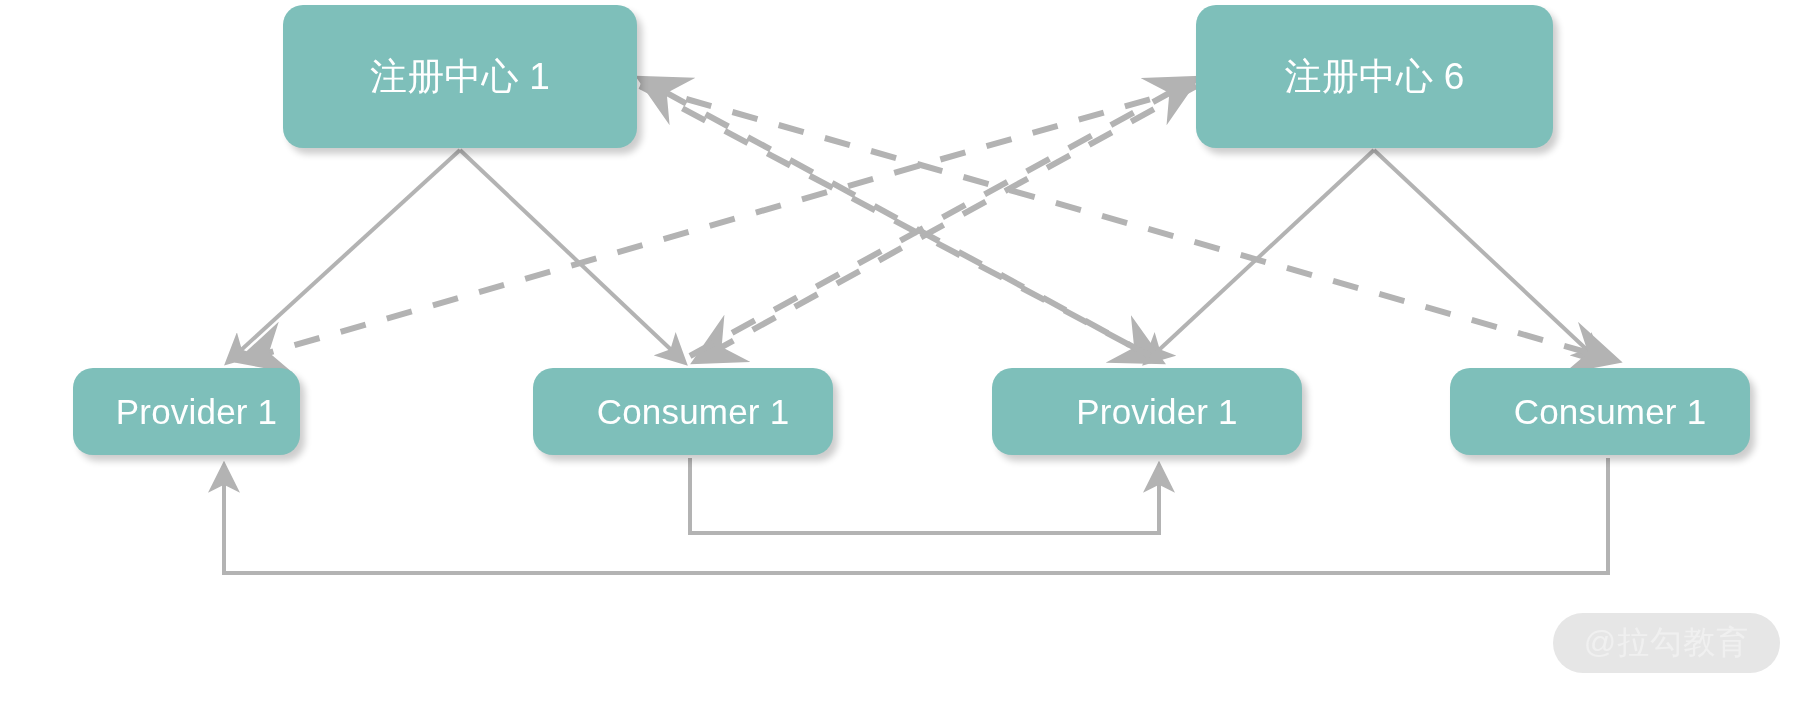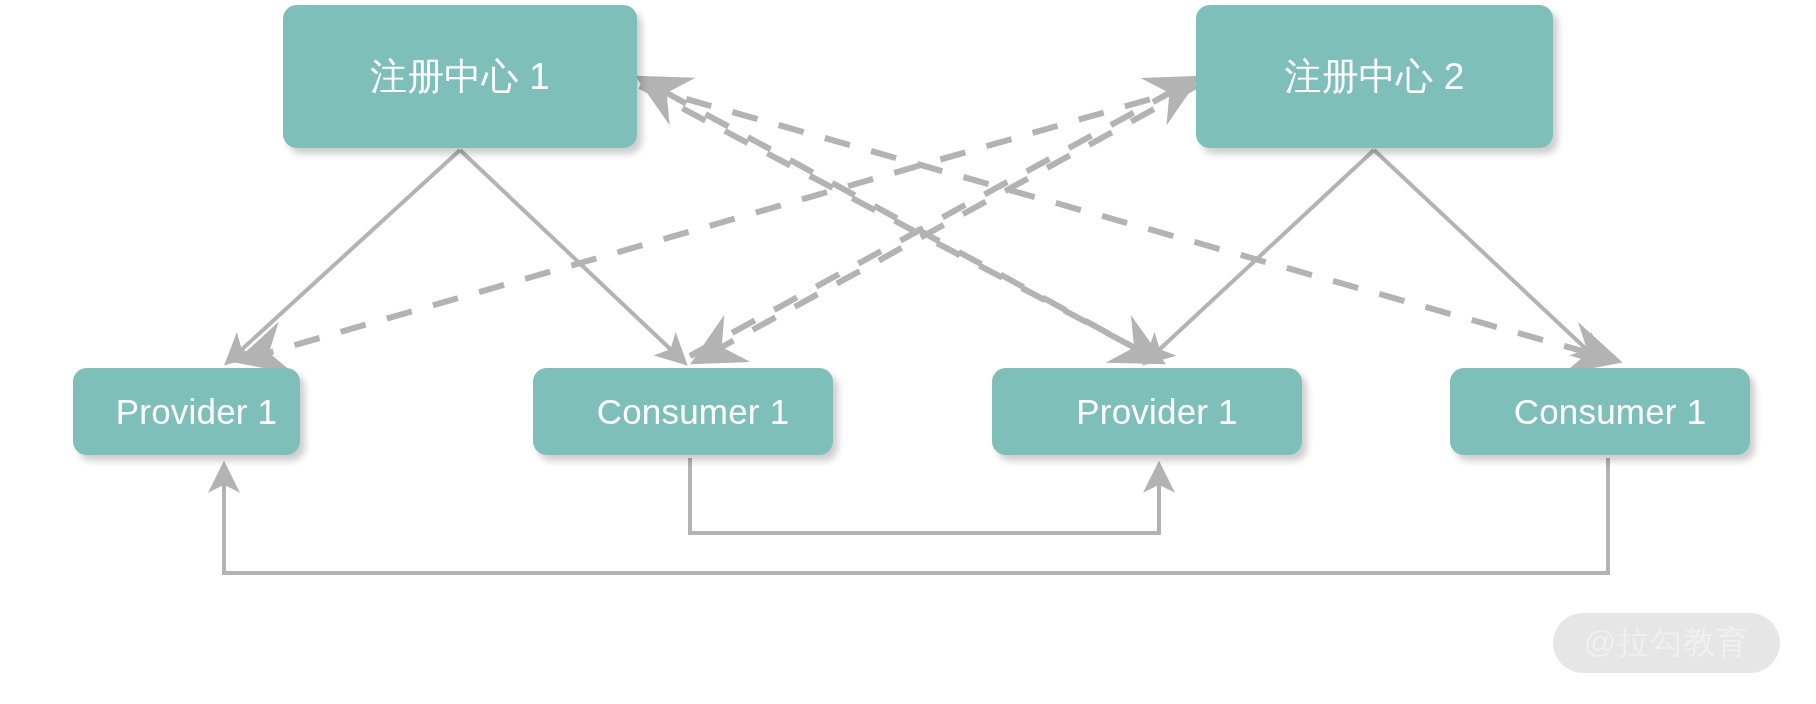--- a/index.html
+++ b/index.html
@@ -21,21 +21,21 @@
     position: absolute;
     left: 0;
     top: 0;
     width: 1816px;
     height: 704px;
   }
   .node {
     position: absolute;
     box-sizing: border-box;
     background: #7ebfba;
-    border-radius: 14px;
+    border-radius: 20px;
     color: #ffffff;
     display: flex;
     align-items: center;
     justify-content: center;
     text-align: center;
     box-shadow: 5px 6px 7px rgba(0,0,0,0.20);
     letter-spacing: 0.2px;
     z-index: 3;
     white-space: nowrap;
   }
@@ -105,21 +105,21 @@
 
       <path d="M 1608 458 L 1608 573 L 224 573 L 224 466" marker-end="url(#arrow)"></path>
     </g>
   </svg>
 
   <div class="node registry" style="left:283px; top:5px; width:354px; height:143px;">
     <span>注册中心 1</span>
   </div>
 
   <div class="node registry" style="left:1196px; top:5px; width:357px; height:143px;">
-    <span>注册中心 2</span>
+    <span>注册中心 6</span>
   </div>
 
   <div class="node leaf" style="left:73px; top:368px; width:227px; height:87px;">
     <span>Provider 1</span>
   </div>
 
   <div class="node leaf" style="left:533px; top:368px; width:300px; height:87px;">
     <span>Consumer 1</span>
   </div>
 

